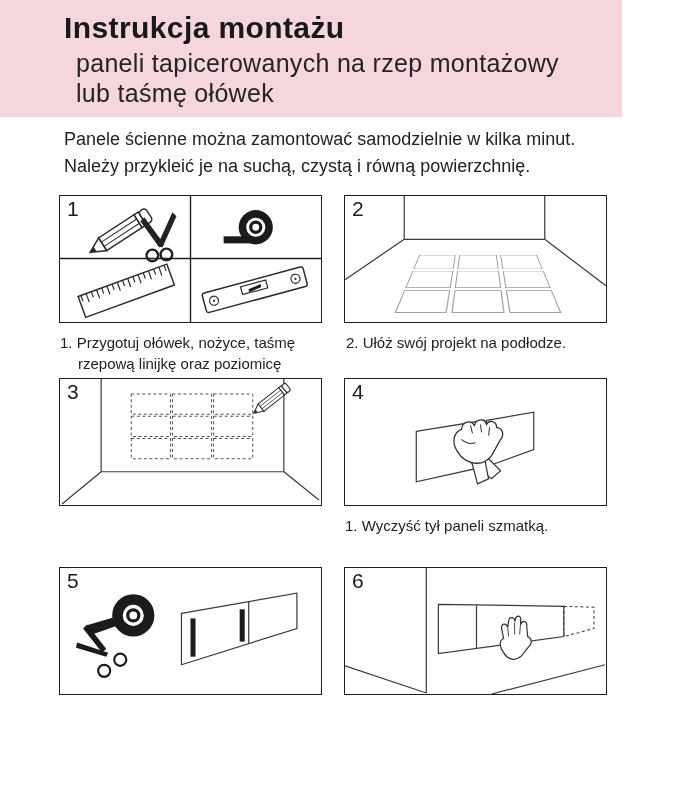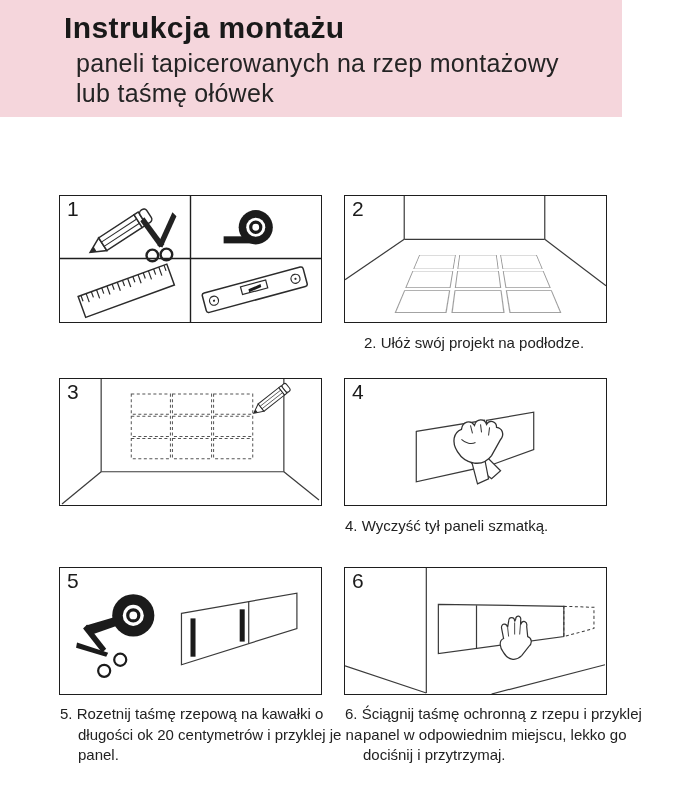--- a/index.html
+++ b/index.html
@@ -13,21 +13,21 @@
   .subtitle{position:absolute;left:64px;top:48px;font-size:25px;line-height:30px;font-weight:400;color:#242424;letter-spacing:.3px;margin-left:12px;}
   .intro{position:absolute;left:64px;top:126px;font-size:18px;line-height:27px;color:#222;}
   .box{position:absolute;width:263px;height:128px;border:1.5px solid #1e1e1e;box-sizing:border-box;background:#fff;overflow:hidden;}
   .box svg{position:absolute;left:0;top:0;width:100%;height:100%;display:block;}
   .num{position:absolute;left:7px;top:0px;font-size:21px;color:#1b1b1b;z-index:3;line-height:26px;}
   .cap{position:absolute;font-size:15px;line-height:20.5px;color:#222;padding-left:18px;text-indent:-18px;}
   #b1{left:59px;top:195px}  #b2{left:344px;top:195px}
   #b3{left:59px;top:378px}  #b4{left:344px;top:378px}
   #b5{left:59px;top:567px}  #b6{left:344px;top:567px}
   #c1{left:60px;top:333px;width:276px}
-  #c2{left:364px;top:333px;width:290px}
+  #c2{left:346px;top:333px;width:290px}
   #c3{left:60px;top:516px;width:296px}
   #c4{left:345px;top:516px;width:290px}
   #c5{left:60px;top:704px;width:290px}
   #c6{left:345px;top:704px;width:305px}
   .floor3d{
     position:absolute;left:64px;top:30px;width:138px;height:106px;
     display:grid;grid-template-columns:repeat(3,1fr);grid-template-rows:repeat(3,1fr);gap:4px;
     transform:perspective(260px) rotateX(58deg);z-index:2;
   }
   .floor3d i{display:block;background:#fff;border:1px solid #9a9a9a;}
@@ -39,20 +39,24 @@
 <div class="page">
 
   <div class="banner">
     <div class="title">Instrukcja montażu</div>
     <div class="subtitle">
       <div>paneli tapicerowanych na rzep montażowy</div>
       <div>lub taśmę ołówek</div>
     </div>
   </div>
 
+  <div class="intro">
+    <div>Panele ścienne można zamontować samodzielnie w kilka minut.</div>
+    <div>Należy przykleić je na suchą, czystą i równą powierzchnię.</div>
+  </div>
 
   <div class="box" id="b1">
     <span class="num">1</span>
     <svg viewBox="0 0 260 125" preserveAspectRatio="none">
       <g stroke="#1e1e1e" stroke-width="1.4">
         <line x1="130" y1="0" x2="130" y2="125"></line>
         <line x1="0" y1="62" x2="260" y2="62"></line>
       </g>
       <g transform="translate(30,56) rotate(-33)" stroke="#2b2b2b" stroke-width="1.5" fill="#fff">
         <path d="M0,0 L15,-7.5 L15,7.5 Z"></path>
@@ -201,18 +205,17 @@
         <line x1="131" y1="37" x2="131" y2="80" stroke-width="1.2"></line>
         <polygon points="218,38 248,39 248,60 218,68" fill="none" stroke-width="1" stroke-dasharray="3,2.5"></polygon>
       </g>
       <g stroke="#333" fill="#fff">
         <path d="M158,84 C154,79 153,72 158,70 L156,60 C155,55 161,54 162,59 L163,53 C163,48 169,48 169,53 L170,51 C170,46 176,47 175,52 L175,56 C177,51 182,53 181,58 L182,68 C186,69 187,75 183,78 L176,87 C170,93 162,91 158,84 Z" stroke-width="1.2"></path>
         <path d="M162,59 L163,68 M169,54 L169,66 M175,53 L174,66" stroke-width="0.9" fill="none"></path>
       </g>
     </svg>
   </div>
 
+  <div class="cap" id="c1">1. Przygotuj ołówek, nożyce, taśmę rzepową linijkę oraz poziomicę</div>
   <div class="cap" id="c2">2. Ułóż swój projekt na podłodze.</div>
-  <div class="cap" id="c4">4. Wyczyść tył paneli szmatką.</div>
-  <div class="cap" id="c5">5. Rozetnij taśmę rzepową na kawałki o długości ok 20 centymetrów i przyklej je na panel.</div>
-  <div class="cap" id="c6">6. Ściągnij taśmę ochronną z rzepu i przyklej panel w odpowiednim miejscu, lekko go dociśnij i przytrzymaj.</div>
+  <div class="cap" id="c4">1. Wyczyść tył paneli szmatką.</div>
 
 </div>
 
 </body></html>

